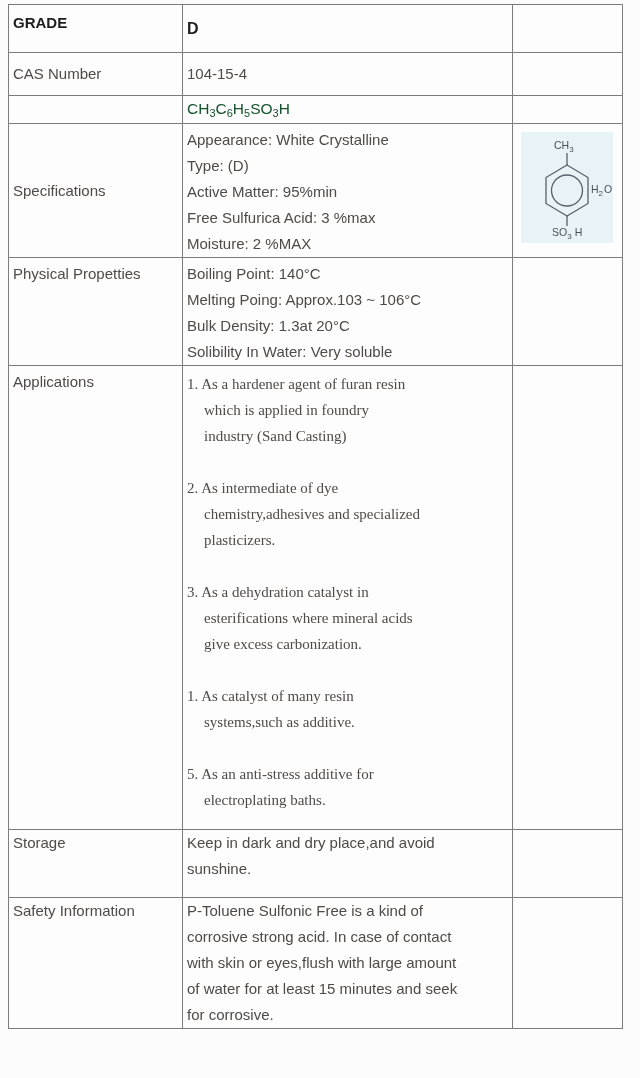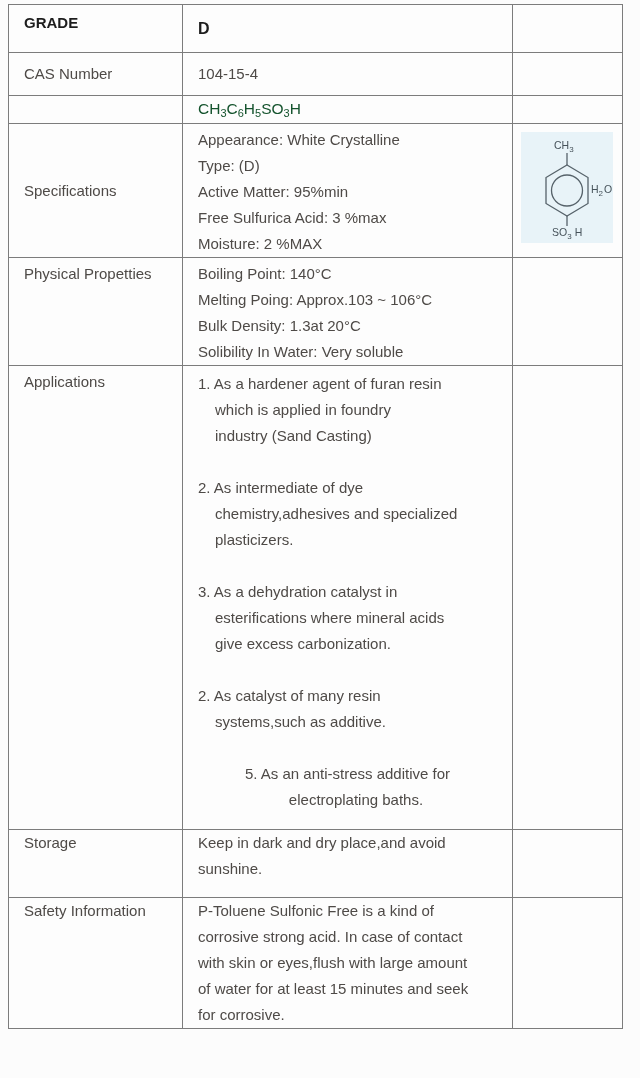--- a/index.html
+++ b/index.html
@@ -12,21 +12,21 @@
   .doc-table {
     position: absolute;
     left: 8px; top: 4px;
     width: 614px;
     border-collapse: collapse;
     table-layout: fixed;
     background: #fdfdfd;
   }
   .doc-table td {
     border: 1px solid #7c7c7c;
-    padding: 0 15px;
+    padding: 0 4px;
     font-size: 15px;
     line-height: 26px;
     color: #4e4a47;
     vertical-align: top;
     overflow: hidden;
   }
   col.c1 { width: 174px; }
   col.c2 { width: 330px; }
   col.c3 { width: 110px; }
 
@@ -51,22 +51,22 @@
   .grade-value { font-weight: bold; color: #1d1d1d; font-size: 16px; }
 
   .v-mid { vertical-align: middle !important; }
   .pt    { padding-top: 3px !important; }
 
   .formula { font-size: 15.5px; color: #14532d; }
   .formula sub { font-size: 11px; vertical-align: baseline; position: relative; top: 3px; }
 
   .line { display: block; white-space: nowrap; }
 
-  .app-item { margin-bottom: 26px; }
-  .app-item:last-child { margin-bottom: 0; text-align: center; }
+  .app-item { margin-bottom: 26px; font-family: Liberation Serif, serif; }
+  .app-item:last-child { margin-bottom: 0; }
   .app-item .line + .line { padding-left: 17px; }
 
   .apps-cell { padding-top: 5px !important; }
 
   .structure-cell { padding: 8px 0 0 8px !important; }
   .structure-box { width: 92px; height: 111px; display: block; }
 </style>
 </head>
 <body>
 
@@ -162,21 +162,21 @@
         <span class="line">2. As intermediate of dye</span>
         <span class="line">chemistry,adhesives and specialized</span>
         <span class="line">plasticizers.</span>
       </div>
       <div class="app-item">
         <span class="line">3. As a dehydration catalyst in</span>
         <span class="line">esterifications where mineral acids</span>
         <span class="line">give excess carbonization.</span>
       </div>
       <div class="app-item">
-        <span class="line">2. As catalyst of many resin</span>
+        <span class="line">1. As catalyst of many resin</span>
         <span class="line">systems,such as additive.</span>
       </div>
       <div class="app-item">
         <span class="line">5. As an anti-stress additive for</span>
         <span class="line">electroplating baths.</span>
       </div>
     </td>
     <td></td>
   </tr>
 

